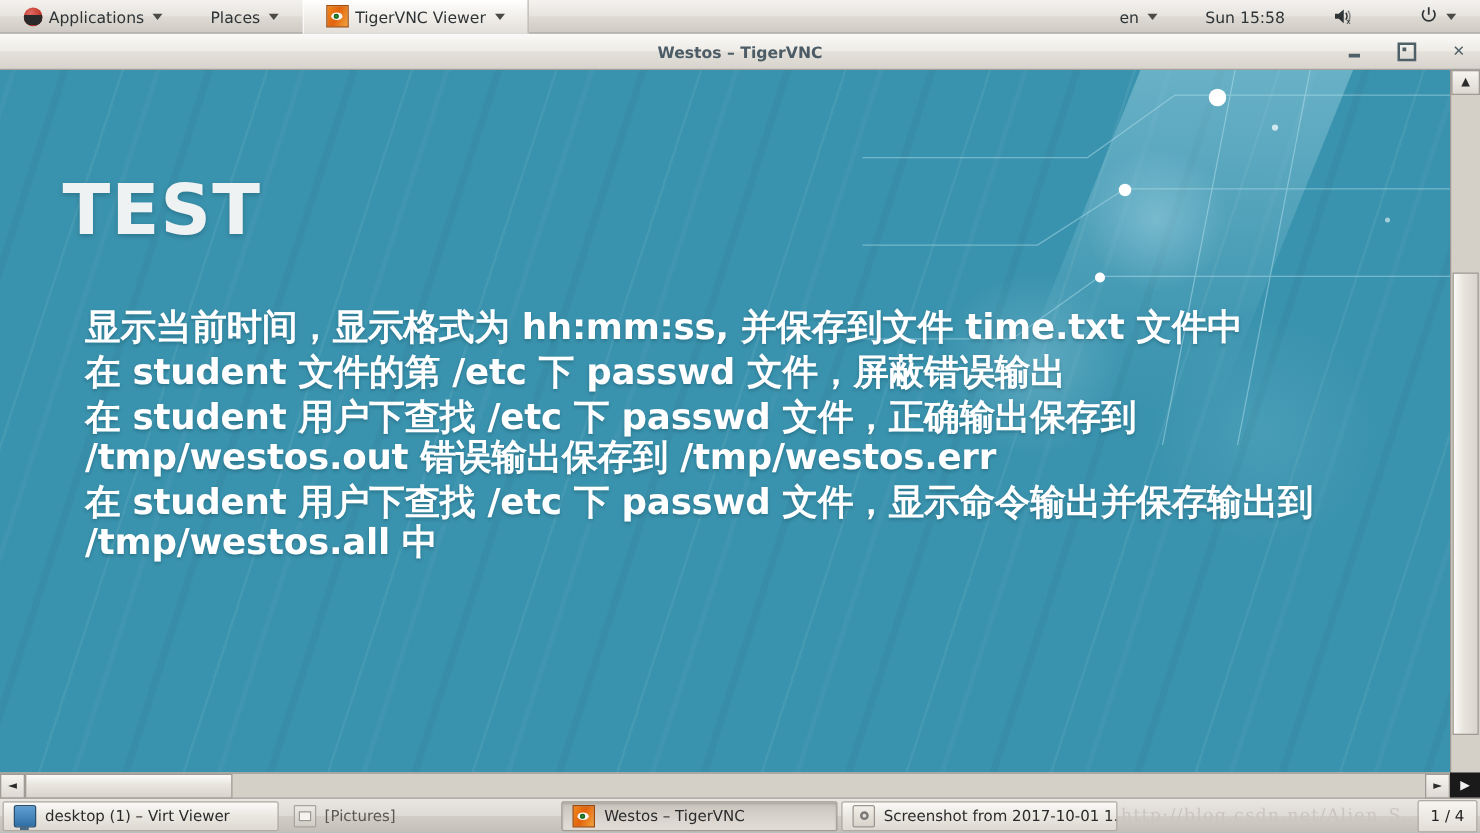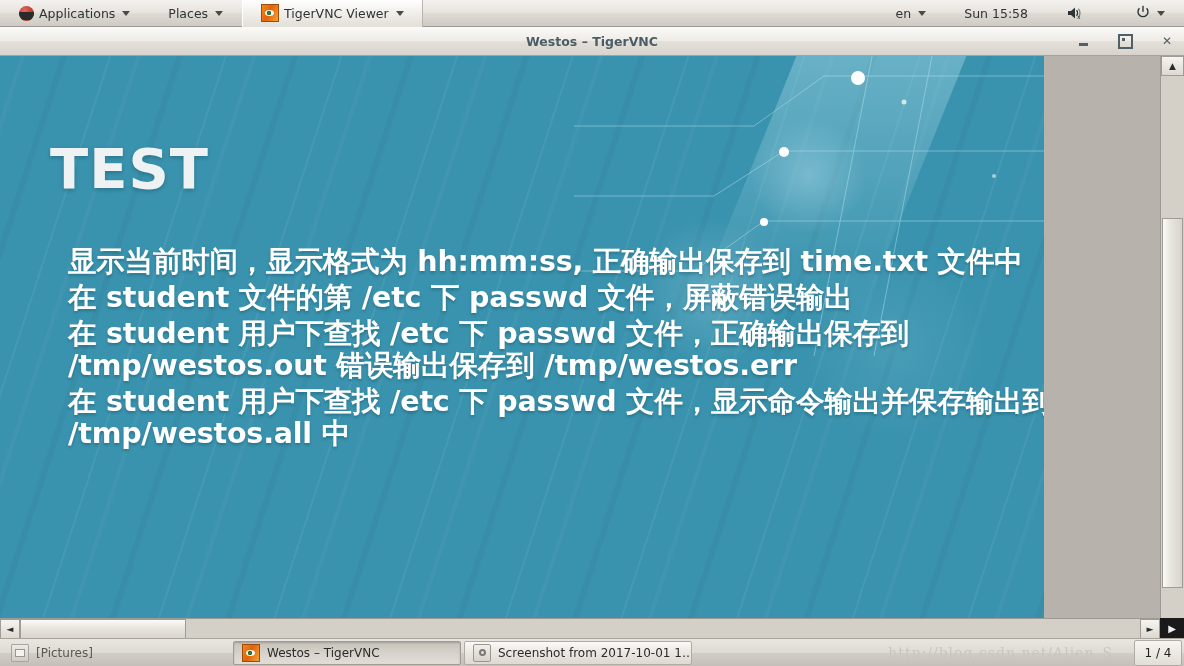--- a/index.html
+++ b/index.html
@@ -155,21 +155,21 @@
   #vnc-viewport {
     position: relative;
     width: 1184px;
     height: 583px;
     background: #b7b3ac;
     overflow: hidden;
   }
   #slide {
     position: absolute;
     left: 0; top: 0;
-    width: 1044px;
+    width: 1160px;
     height: 562px;
     overflow: hidden;
     background:
       radial-gradient(ellipse 520px 360px at 78% 26%, rgba(180,226,238,0.30) 0%, rgba(180,226,238,0) 62%),
       radial-gradient(ellipse 420px 320px at 12% 86%, rgba(18,92,120,0.25) 0%, rgba(18,92,120,0) 70%),
       linear-gradient(118deg, #3e9cb8 0%, #3f9bb6 26%, #3d93ae 50%, #35839e 72%, #2e7governed 100%),
       #3a93ae;
     background-color: #3a93ae;
   }
   
@@ -532,21 +532,21 @@
           <circle cx="210" cy="96" r="5"></circle>
           <circle cx="190" cy="166" r="4"></circle>
           <circle cx="330" cy="46" r="2.5" opacity="0.7"></circle>
           <circle cx="420" cy="120" r="2" opacity="0.55"></circle>
         </g>
       </svg>
 
       <div id="slide-title">TEST</div>
 
       <div id="bullets">
-        <div class="bullet">显示当前时间，显示格式为 hh:mm:ss, 正确输出保存到 time.txt 文件中</div>
+        <div class="bullet">显示当前时间，显示格式为 hh:mm:ss, 并保存到文件 time.txt 文件中</div>
         <div class="bullet">在 student 文件的第 /etc 下 passwd 文件，屏蔽错误输出</div>
         <div class="bullet">在 student 用户下查找 /etc 下 passwd 文件，正确输出保存到 /tmp/westos.out  错误输出保存到 /tmp/westos.err</div>
         <div class="bullet">在 student 用户下查找 /etc 下 passwd 文件，显示命令输出并保存输出到 /tmp/westos.all 中</div>
       </div>
     </div>
 
     <div id="vscrollbar">
       <div class="sb-arrow">▲</div>
       <div id="vsb-thumb"></div>
       <div class="sb-arrow" id="vsb-down">▼</div>
@@ -557,20 +557,24 @@
       <div id="hsb-thumb"></div>
       <div class="hsb-arrow" id="hsb-right">►</div>
     </div>
 
     <div id="corner-box">▶</div>
   </div>
 </div>
 
 <div id="taskbar">
 
+  <div class="task-btn" style="width:228px">
+    <span class="task-icon icon-monitor"></span>
+    <span>desktop (1) – Virt Viewer</span>
+  </div>
 
   <div class="task-btn minimized" style="width:228px">
     <span class="task-icon icon-pictures"></span>
     <span>[Pictures]</span>
   </div>
 
   <div class="task-btn pressed" style="width:228px">
     <span class="tiger-icon"></span>
     <span>Westos – TigerVNC</span>
   </div>

